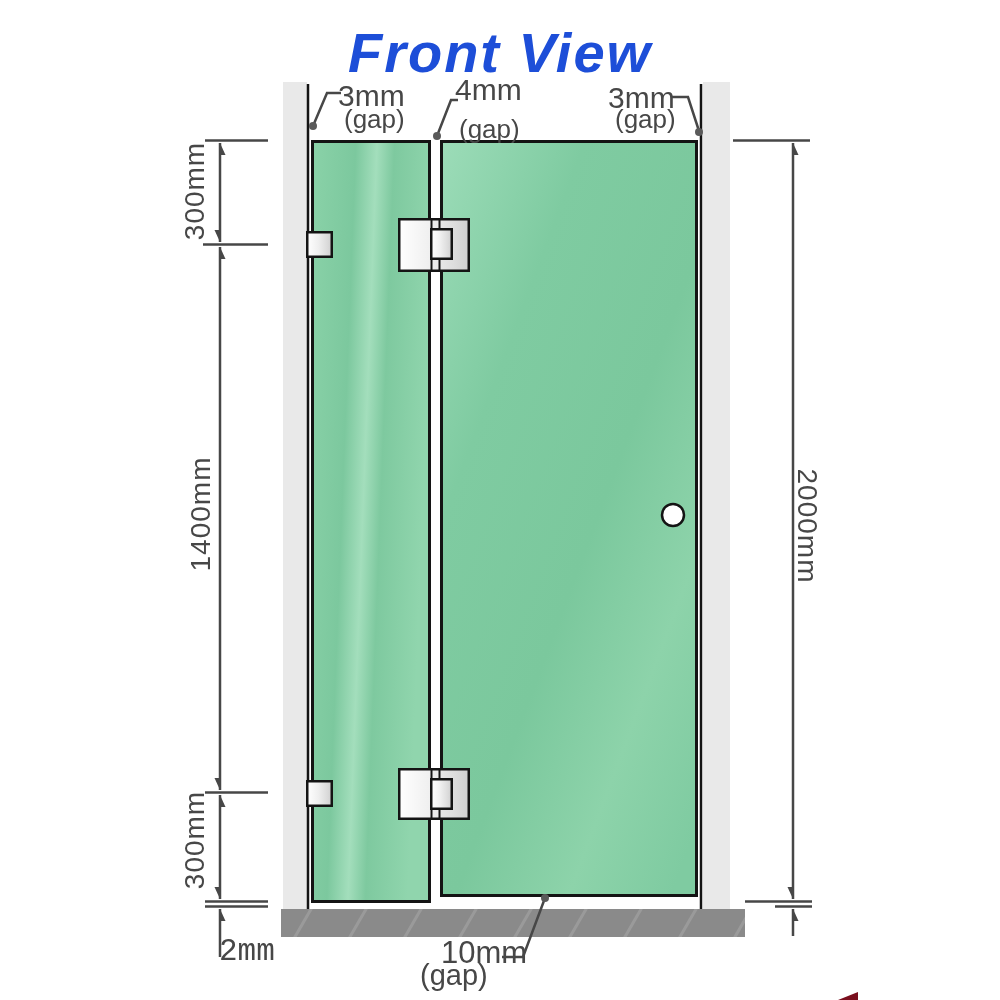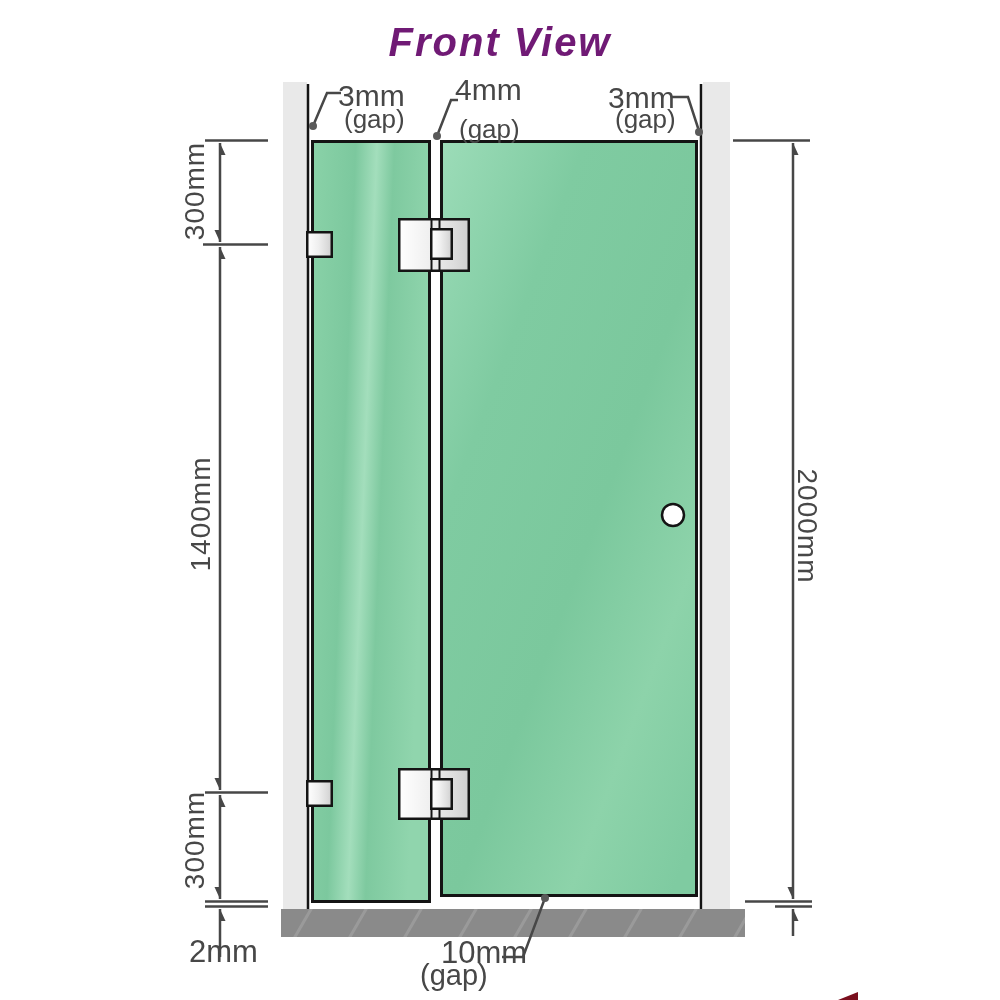--- a/index.html
+++ b/index.html
@@ -3,21 +3,21 @@
 <meta charset="utf-8">
 <style>
   html,body{margin:0;padding:0;background:#fff;}
   .canvas{
     position:relative;width:1000px;height:1000px;background:#ffffff;overflow:hidden;
     font-family:"Liberation Sans",sans-serif;
   }
   .diagram-svg{position:absolute;left:0;top:0;}
   .page-title{
     position:absolute;left:0;right:0;top:20px;text-align:center;
-    font-size:40px;font-weight:bold;font-style:italic;color:#701a75;
+    font-size:56px;font-weight:bold;font-style:italic;color:#1d4ed8;
     letter-spacing:2px;
   }
   .dim{position:absolute;color:#474747;line-height:1;white-space:nowrap;}
   .gap-value{font-size:30px;}
   .gap-word{font-size:26px;}
   .side-label{
     position:absolute;color:#474747;font-size:28px;line-height:1;white-space:nowrap;
     transform:translate(-50%,-50%) rotate(-90deg);letter-spacing:1px;
   }
   .side-label.cw{transform:translate(-50%,-50%) rotate(90deg);}
@@ -149,17 +149,17 @@
 
   <div class="dim gap-value" style="left:608px;top:83px;">3mm</div>
   <div class="dim gap-word" style="left:615px;top:106px;">(gap)</div>
 
   <div class="side-label" style="left:195px;top:191px;">300mm</div>
   <div class="side-label" style="left:201px;top:514px;">1400mm</div>
   <div class="side-label" style="left:195px;top:840px;">300mm</div>
 
   <div class="side-label cw" style="left:807px;top:526px;">2000mm</div>
 
-  <div class="dim bottom-value" style="left:189px;top:936px;">2mm</div>
+  <div class="dim bottom-value" style="left:219px;top:936px;font-family:Liberation Mono, monospace;">2mm</div>
   <div class="dim bottom-value" style="left:441px;top:937px;">10mm</div>
   <div class="dim bottom-word" style="left:420px;top:961px;">(gap)</div>
 
 </div>
 
 </body></html>

